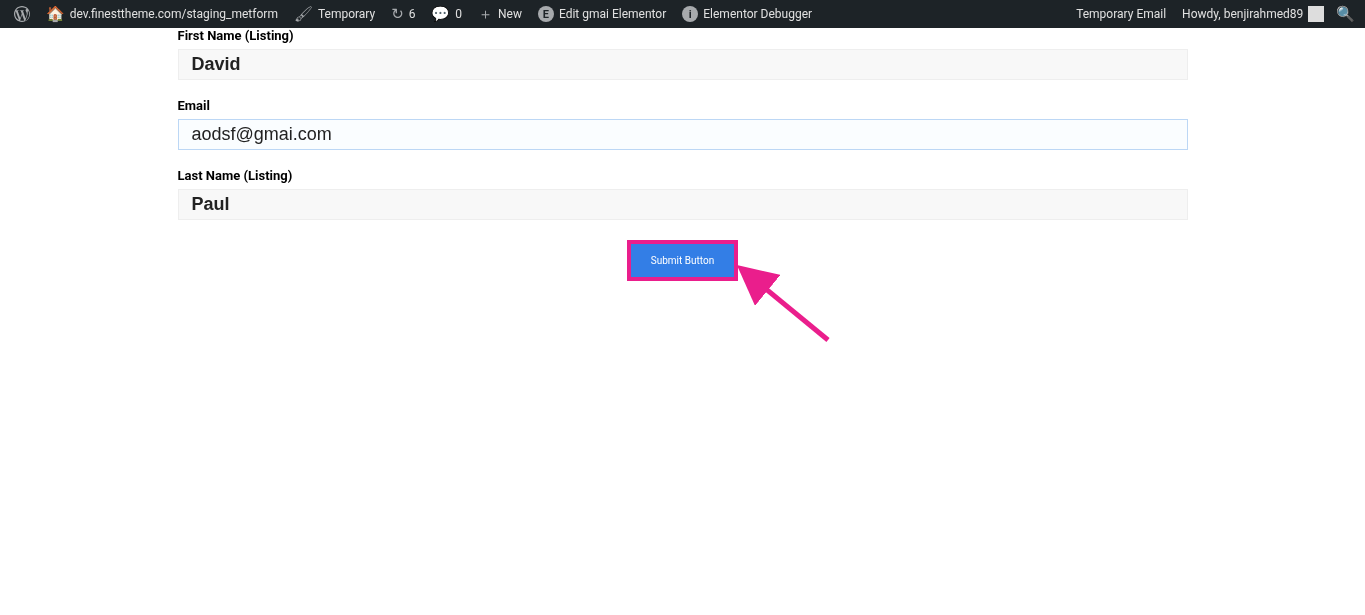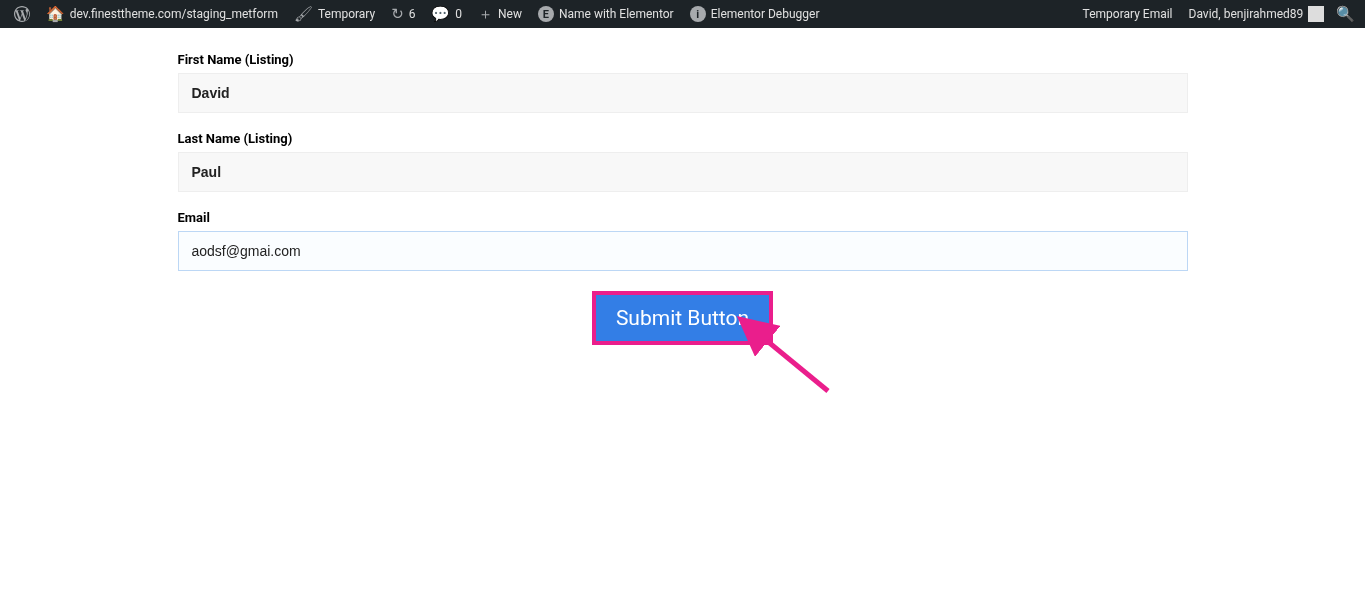--- a/index.html
+++ b/index.html
@@ -57,37 +57,37 @@
     font-weight:700; font-size:11px;
   }
   .avatar {
     width:16px; height:16px; background:#ddd; display:inline-block;
   }
 
   
   .content {
     width: 1010px;
     margin: 0 auto;
-    padding-top: 24px;
+    padding-top: 0;
   }
   .form-group { margin-bottom: 18px; }
   .form-label {
     font-size: 13px;
     font-weight: 700;
     color: #000;
     display: block;
     margin-bottom: 6px;
   }
   .form-input {
     width: 100%;
-    height: 40px;
+    height: 31px;
     background: #f8f8f8;
     border: 1px solid #eee;
     padding: 0 13px;
-    font-size: 14px;
+    font-size: 18px;
     font-weight: 600;
     color: #222;
     outline: none;
   }
   .form-input.focused {
     border: 1px solid #bcd7f5;
     background: #fafdff;
     font-weight: 500;
   }
 
@@ -97,21 +97,21 @@
     margin-top: 20px;
     position: relative;
   }
   .submit-btn {
     background: #337ee6;
     color: #fff;
     border: 4px solid #ea1e8c;
     outline: 1px solid #ea1e8c;
     outline-offset: -1px;
     padding: 11px 20px;
-    font-size: 21px;
+    font-size: 10px;
     cursor: pointer;
     font-family: inherit;
   }
 
   
   .anno-arrow {
     position: absolute;
     width: 160px;
     height: 120px;
     overflow: visible;
@@ -143,56 +143,56 @@
     <div class="adminbar-item">
       <span class="glyph">💬</span>
       <span>0</span>
     </div>
     <div class="adminbar-item">
       <span class="glyph">＋</span>
       <span>New</span>
     </div>
     <div class="adminbar-item">
       <span class="icon-circle">E</span>
-      <span>Name with Elementor</span>
+      <span>Edit gmai Elementor</span>
     </div>
     <div class="adminbar-item">
       <span class="icon-circle">i</span>
       <span>Elementor Debugger</span>
     </div>
   </div>
   <div class="adminbar-right">
     <div class="adminbar-item">
       <span>Temporary Email</span>
     </div>
     <div class="adminbar-item">
-      <span>David, benjirahmed89</span>
+      <span>Howdy, benjirahmed89</span>
       <span class="avatar"></span>
     </div>
     <div class="adminbar-item" style="padding:0 4px">
       <span class="glyph">🔍</span>
     </div>
   </div>
 </div>
 
 <div class="content">
 
   <div class="form-group">
     <label class="form-label">First Name (Listing)</label>
     <input type="text" class="form-input" value="David" style="">
   </div>
 
   <div class="form-group">
+    <label class="form-label">Email</label>
+    <input type="text" class="form-input focused" value="aodsf@gmai.com" style="">
+  </div>
+
+  <div class="form-group">
     <label class="form-label">Last Name (Listing)</label>
     <input type="text" class="form-input" value="Paul" style="">
-  </div>
-
-  <div class="form-group">
-    <label class="form-label">Email</label>
-    <input type="text" class="form-input focused" value="aodsf@gmai.com" style="">
   </div>
 
   <div class="submit-wrap">
     <button class="submit-btn">Submit Button</button>
     <svg class="anno-arrow" style="left:560px; top:30px" viewBox="0 0 160 120">
       <defs>
         <marker id="arrhead" markerWidth="8" markerHeight="8" refX="2" refY="4" orient="auto">
           <polygon points="0,0 8,4 0,8" fill="#ea1e8c"></polygon>
         </marker>
       </defs>

